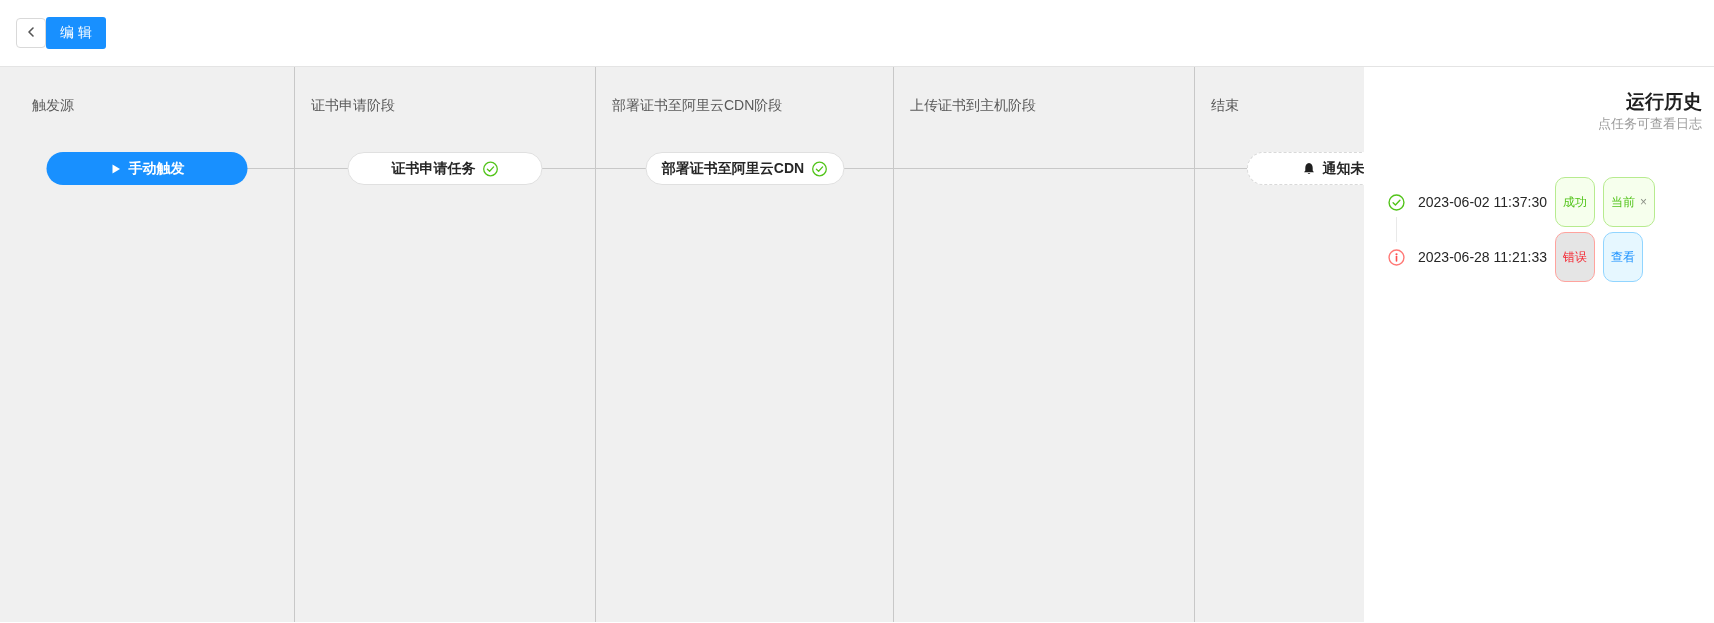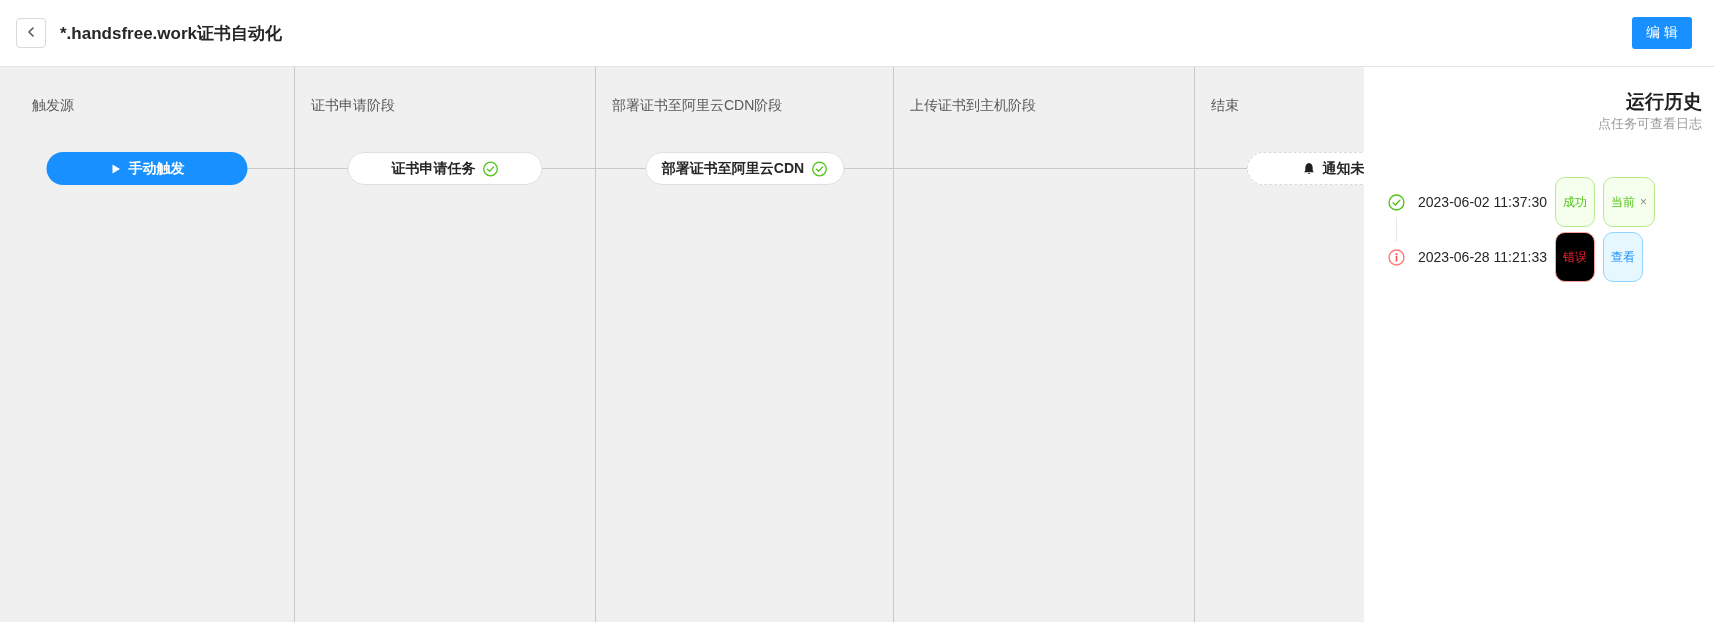--- a/index.html
+++ b/index.html
@@ -39,39 +39,38 @@
   .sb-head{display:flex;align-items:flex-end;flex-direction:column;}
   .sb-title{font-size:19px;font-weight:bold;color:#1f1f1f;margin:0;}
   .sb-hint{font-size:13px;color:#9b9b9b;margin-left:12px;}
   .timeline{margin-top:58px;}
   .entry{display:flex;align-items:center;height:22px;}
   .entry-icon{width:17px;height:17px;flex:none;display:flex;}
   .entry-time{font-size:14px;color:#262626;margin-left:13px;white-space:nowrap;}
   .tag{font-size:12px;line-height:18px;padding:15px 7px;border:1px solid;border-radius:10px;margin-left:8px;
        display:inline-flex;align-items:center;white-space:nowrap;}
   .tag-green{color:#52c41a;background:#f6ffed;border-color:#b7eb8f;}
-  .tag-red{color:#f5222d;background:#000000;border-color:#ffa39e;}
+  .tag-red{color:#f5222d;background:#e5e5e5;border-color:#ffa39e;}
   .tag-blue{color:#1890ff;background:#e6f7ff;border-color:#91d5ff;cursor:pointer;}
   .tag-close{color:rgba(0,0,0,0.45);margin-left:5px;cursor:pointer;font-size:12px;}
   .vline{width:1px;height:25px;background:#e9e9e9;margin:4px 0 4px 8px;}
 </style>
 </head>
 <body>
 
 <div class="app">
 
   <div class="header">
     <button class="back-btn">
       <span class="icon">
         <svg width="14" height="14" viewBox="0 0 14 14">
             <path d="M9 3 L5 7 L9 11" fill="none" stroke="#555" stroke-width="1.6" stroke-linecap="round" stroke-linejoin="round"></path>
           </svg>
       </span>
     </button>
-    <h1 class="page-title">*.handsfree.work证书自动化</h1>
     <button class="edit-btn">编 辑</button>
   </div>
 
   <div class="main">
 
     <div class="canvas">
       <div class="connector"></div>
 
       <section class="stage s1">
         <div class="stage-label">触发源</div>

